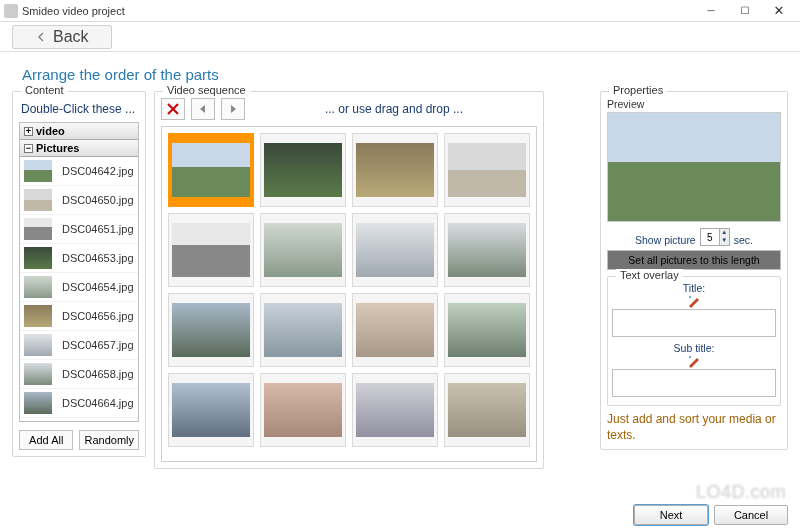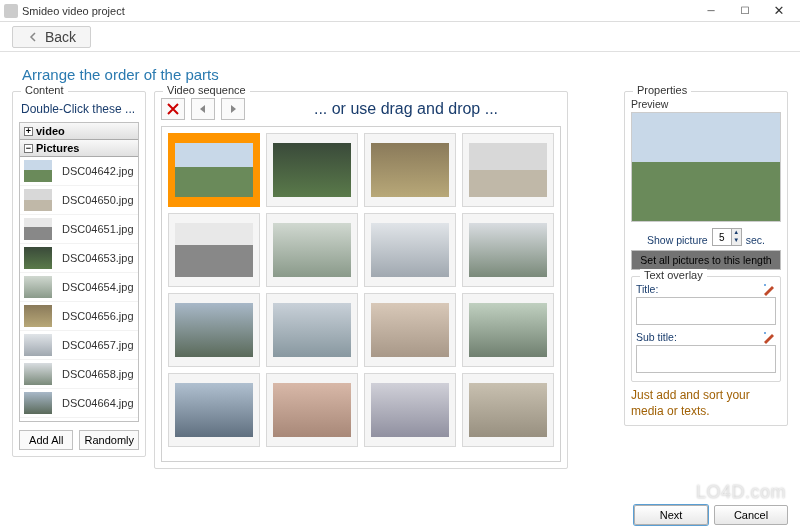--- a/index.html
+++ b/index.html
@@ -5,21 +5,21 @@
 * { box-sizing: border-box; margin: 0; padding: 0; font-family: 'Segoe UI', Tahoma, sans-serif; }
 body { background: #fff; width: 800px; height: 531px; overflow: hidden; position: relative; }
 
 .titlebar { height: 22px; background: #fff; border-bottom: 1px solid #ddd; display: flex; align-items: center; padding: 0 4px; font-size: 11px; color: #333; }
 .titlebar .icon { width: 14px; height: 14px; background: #ccc; margin-right: 4px; border-radius: 2px; }
 .titlebar .spacer { flex: 1; }
 .winbtn { width: 34px; height: 20px; display: inline-flex; align-items: center; justify-content: center; font-size: 10px; color: #333; }
 .winbtn.close { font-size: 13px; }
 
 .navrow { height: 30px; border-bottom: 1px solid #e0e0e0; display: flex; align-items: center; padding: 0 12px; }
-.backbtn { display: flex; align-items: center; gap: 6px; font-size: 14px; color: #444; padding: 2px 14px; background: #f5f5f5; border: 1px solid #d0d0d0; border-radius: 2px; }
+.backbtn { display: flex; align-items: center; gap: 6px; font-size: 16px; color: #444; padding: 2px 22px; background: #f5f5f5; border: 1px solid #d0d0d0; border-radius: 2px; }
 .backbtn .chev { width: 12px; height: 12px; display: inline-block; }
 
 .heading { padding: 14px 22px 8px; font-size: 15px; color: #2a7ab0; font-weight: 400; }
 
 .main { display: flex; padding: 0 12px 6px; gap: 8px; }
 
 .fieldset { border: 1px solid #d8d8d8; border-radius: 2px; position: relative; padding: 6px 6px; }
 .fieldset > .legend { position: absolute; top: -8px; left: 8px; background: #fff; padding: 0 4px; font-size: 11px; color: #333; }
 
 .left { width: 134px; display: flex; flex-direction: column; gap: 4px; }
@@ -28,36 +28,36 @@
 .treehead { background: linear-gradient(#f8f8f8,#e0e0e0); border-bottom: 1px solid #aaa; font-size: 11px; padding: 2px 4px; font-weight: bold; display: flex; align-items: center; gap: 3px; }
 .treehead .box { width: 9px; height: 9px; border: 1px solid #777; display: inline-flex; align-items: center; justify-content: center; font-size: 9px; line-height: 1; background: #fff; }
 .fileitem { display: flex; align-items: center; gap: 10px; padding: 3px 4px; font-size: 11px; color: #333; border-bottom: 1px solid #f2f2f2; }
 .thumb-sm { width: 28px; height: 22px; background: #888; flex-shrink: 0; }
 .btnrow { display: flex; gap: 6px; margin-top: 8px; }
 .btn { flex: 1; font-size: 11px; padding: 3px 4px; background: #fafafa; border: 1px solid #c0c0c0; text-align: center; }
 
 .center { flex: 1; }
 .seqhead { display: flex; align-items: center; gap: 6px; margin-bottom: 6px; }
 .iconbtn { width: 24px; height: 22px; border: 1px solid #c0c0c0; background: #fafafa; display: inline-flex; align-items: center; justify-content: center; }
-.seqhead .hint2 { flex: 1; text-align: center; font-size: 16px; color: #1a3d6d; }
+.seqhead .hint2 { flex: 1; text-align: center; font-size: 12px; color: #1a3d6d; }
 .grid { border: 1px solid #d0d0d0; background: #fff; padding: 6px; height: 336px; overflow-y: auto; display: grid; grid-template-columns: repeat(4, 1fr); gap: 6px; align-content: start; }
 .cell { height: 74px; background: #f5f5f5; border: 1px solid #d8d8d8; padding: 3px; display: flex; align-items: center; justify-content: center; }
 .cell.sel { background: #ff9500; border-color: #ff9500; }
 .cellthumb { width: 78px; height: 54px; background: #aaa; }
 
-.right { width: 164px; display: flex; flex-direction: column; gap: 6px; margin-left: 48px; }
+.right { width: 188px; display: flex; flex-direction: column; gap: 6px; margin-left: 48px; }
 .preview { height: 110px; background: #999; border: 1px solid #ccc; }
 .proprow { display: flex; align-items: flex-end; gap: 4px; font-size: 10.5px; color: #1a3d6d; justify-content: center; margin-top: 6px; }
 .spin { width: 30px; height: 18px; border: 1px solid #aaa; display: inline-flex; }
 .spin input { width: 18px; border: none; font-size: 10px; text-align: center; }
 .spin .arrows { width: 10px; display: flex; flex-direction: column; }
 .spin .arrows span { flex: 1; font-size: 6px; text-align: center; background: #eee; border-left: 1px solid #aaa; }
 .setall { margin-top: 4px; font-size: 10.5px; padding: 3px; background: #737373; border: 1px solid #c0c0c0; text-align: center; }
 .overlay { margin-top: 6px; }
-.ovlabel { font-size: 10.5px; color: #1a3d6d; display: flex; justify-content: space-between; align-items: center; padding: 1px 0; }
+.ovlabel { font-size: 10.5px; color: #1a3d6d; display: flex; justify-content: space-between; align-items: center; padding: 1px 0; flex-direction: column; }
 .ovbox { border: 1px solid #c0c0c0; height: 28px; background: #fff; margin-bottom: 4px; }
 .wand { width: 14px; height: 14px; }
 .tip { font-size: 12px; color: #a16207; margin-top: 6px; line-height: 1.3; }
 
 .footer { position: absolute; bottom: 6px; right: 12px; display: flex; gap: 6px; }
 .footbtn { width: 74px; font-size: 11px; padding: 3px; background: linear-gradient(#fff,#e8e8e8); border: 1px solid #b0b0b0; text-align: center; border-radius: 2px; }
 .footbtn.primary { box-shadow: 0 0 0 1px #5a9fd4; }
 
 .watermark { position: absolute; right: 14px; bottom: 28px; font-size: 18px; color: rgba(255,255,255,0.55); font-weight: 300; letter-spacing: 0.5px; text-shadow: 0 0 2px rgba(0,0,0,0.3); pointer-events: none; }
 

